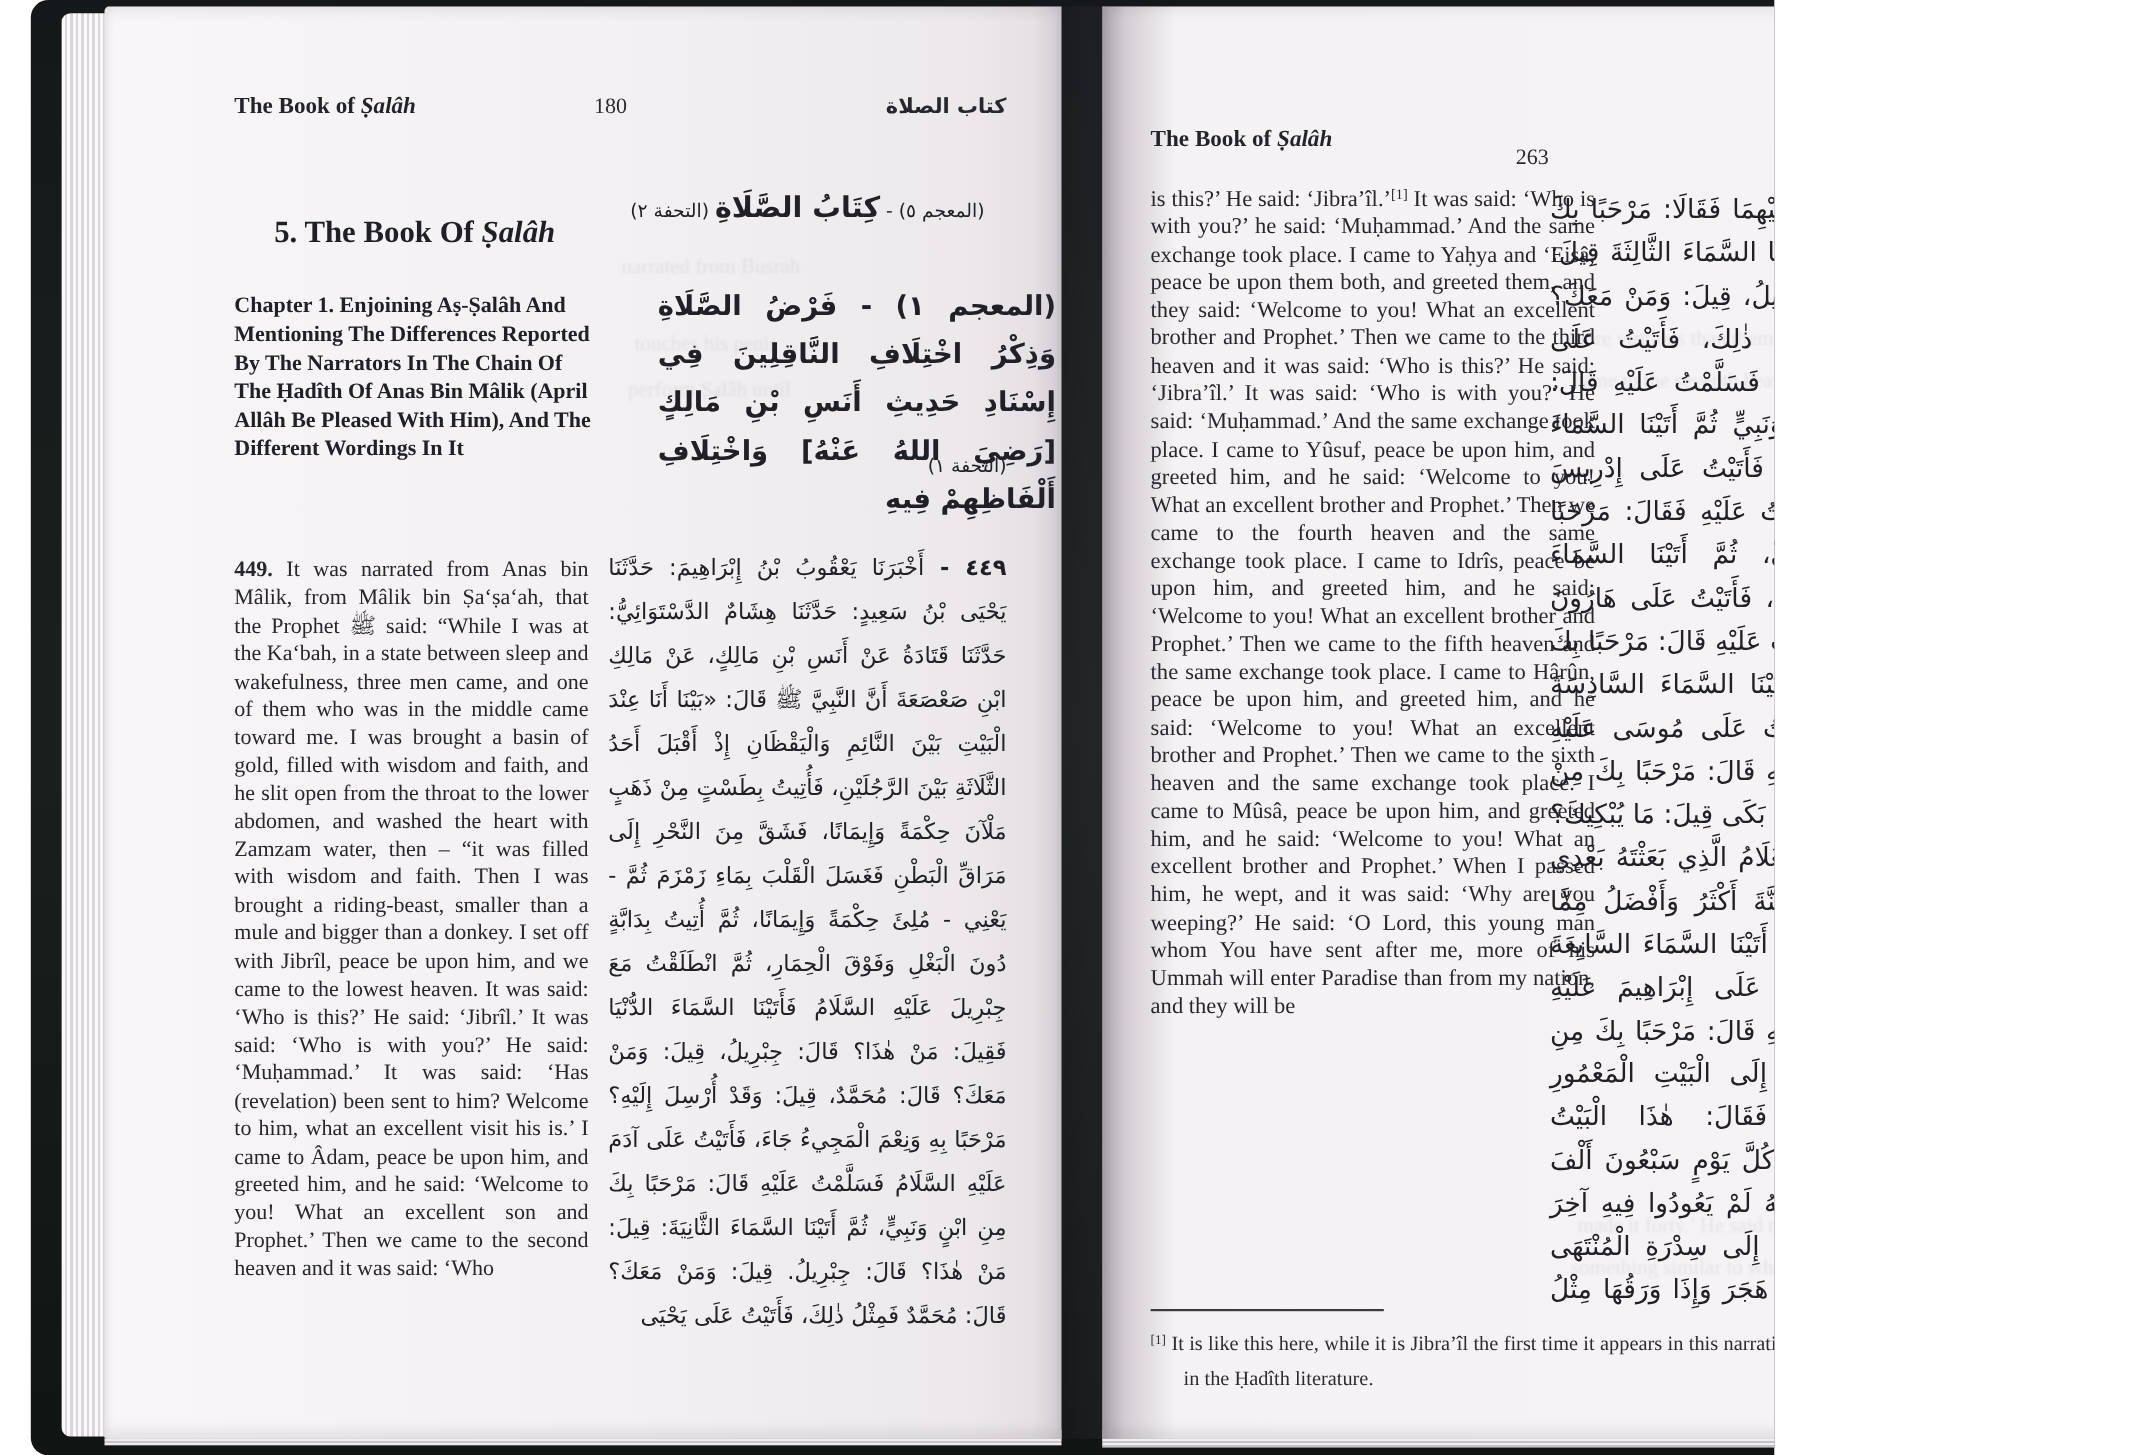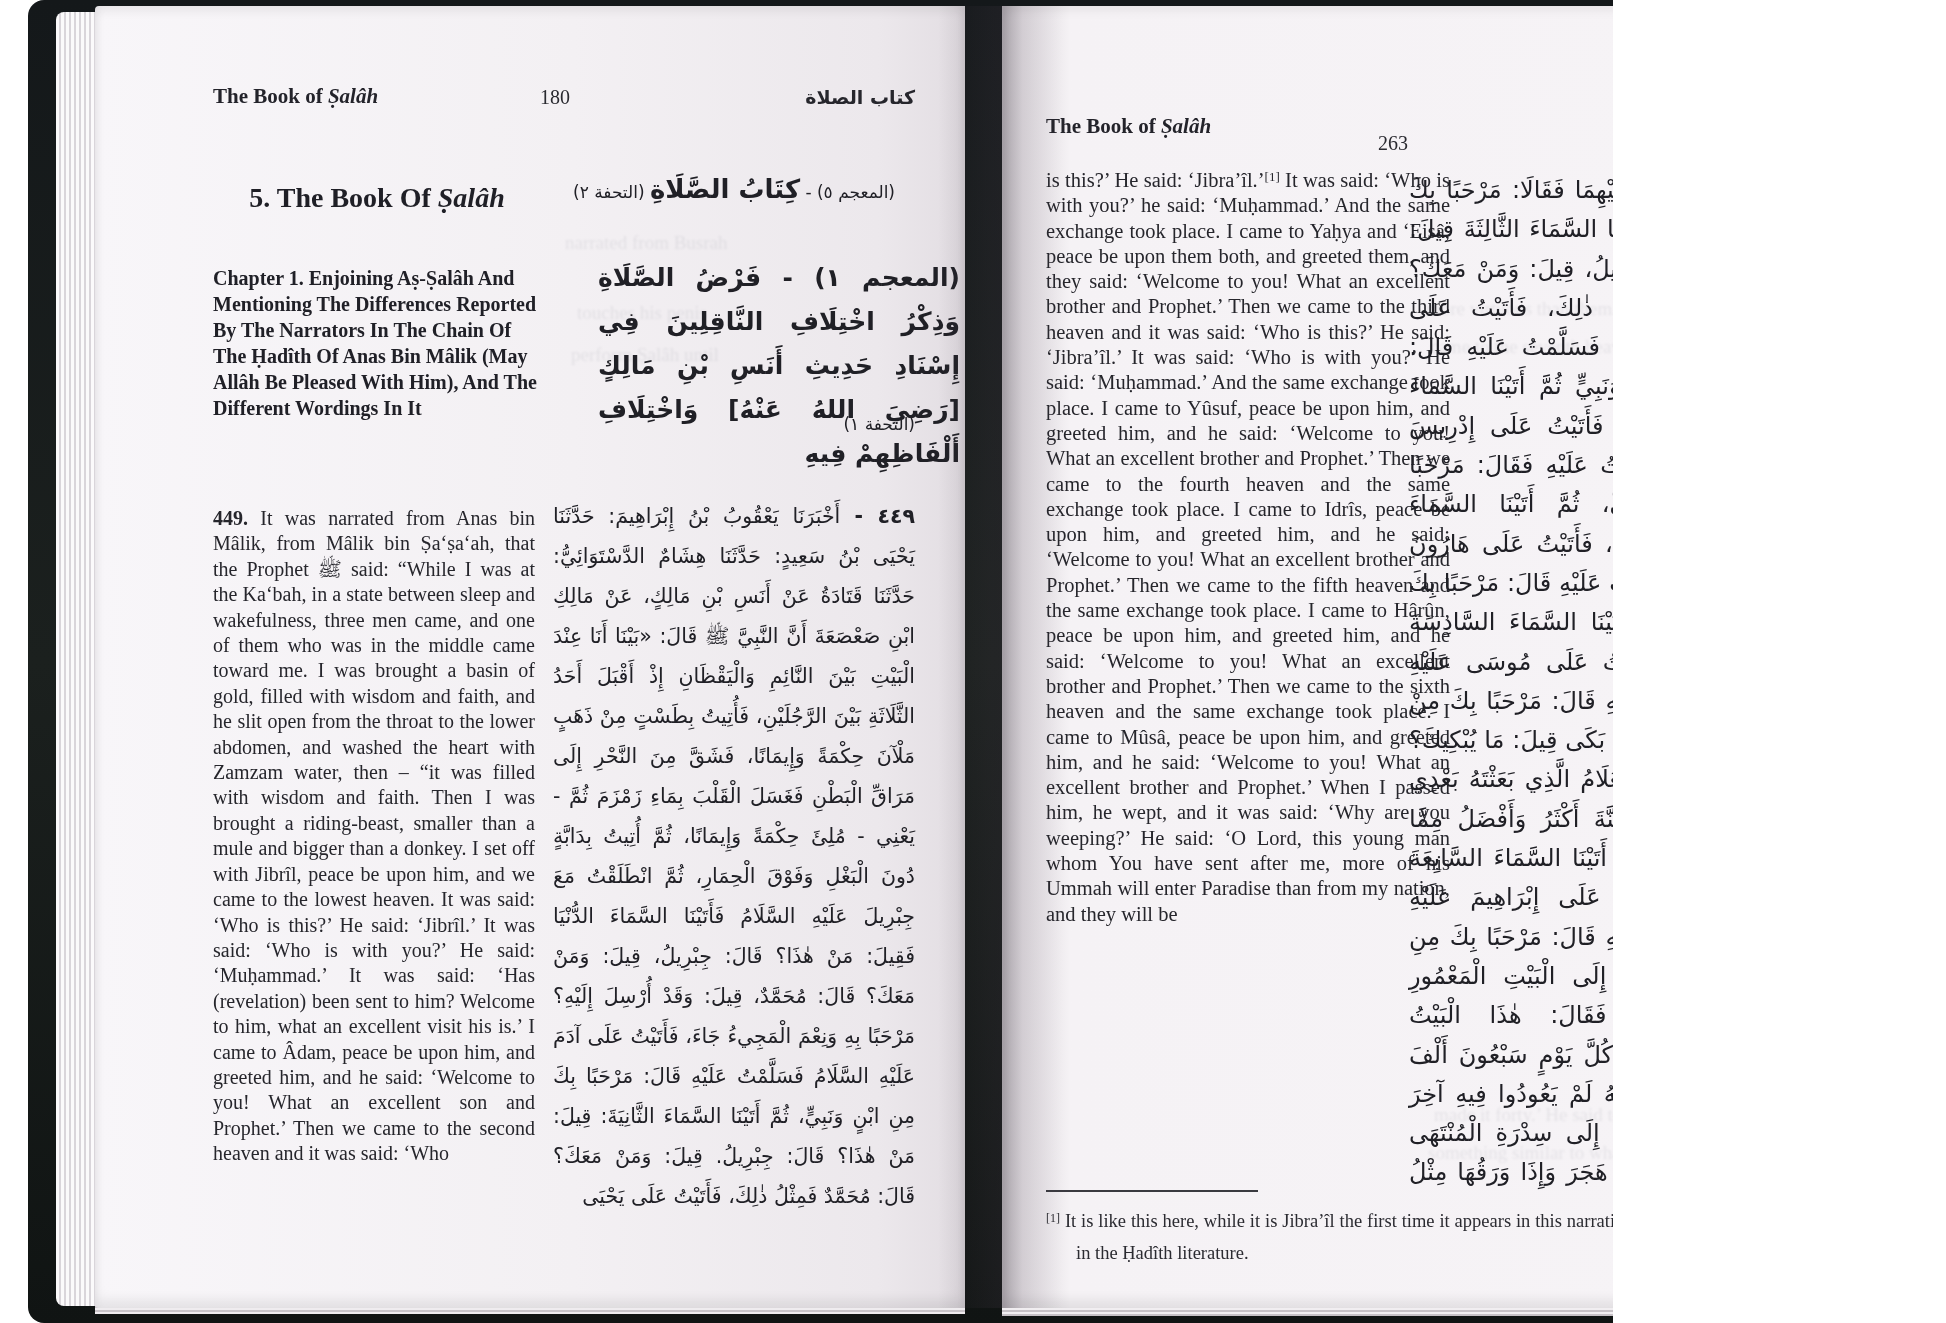--- a/index.html
+++ b/index.html
@@ -26,21 +26,21 @@
     box-shadow:inset 0 6px 10px rgba(0,0,0,.05), inset 0 -8px 12px rgba(0,0,0,.08);}
   .gutter{position:absolute;left:938px;top:6px;width:132px;height:1302px;pointer-events:none;
     background:linear-gradient(90deg,rgba(60,50,60,0) 0%,rgba(70,60,72,.18) 38%,rgba(52,46,55,.34) 50%,rgba(70,60,72,.16) 64%,rgba(60,50,60,0) 100%);}
   
   .hdr-title{position:absolute;font-weight:bold;font-size:21px;color:#23232a;}
   .hdr-title i{font-weight:bold;}
   .hdr-num{position:absolute;font-size:20px;color:#2a2a30;text-align:center;width:90px;}
   .hdr-ar{position:absolute;font-family:"DejaVu Sans",sans-serif;font-weight:bold;
           font-size:19px;color:#26262c;text-align:right;}
   
-  .sec-heading{position:absolute;left:112px;top:176px;width:340px;text-align:center;
+  .sec-heading{position:absolute;left:112px;top:190px;width:340px;text-align:center;
     font-weight:bold;font-size:28px;color:#1f1f26;}
   .sec-heading i{font-weight:bold;}
   .chap{position:absolute;left:118px;top:259px;width:336px;font-weight:bold;
     font-size:20px;line-height:26px;color:#202027;text-align:left;}
   .eng-body{font-size:20px;line-height:25.4px;color:#26262c;text-align:justify;}
   .eb-left{position:absolute;left:118px;top:500px;width:322px;}
   .eb-right{position:absolute;left:44px;top:158px;width:404px;font-size:20.5px;line-height:25.3px;}
   .hnum{font-weight:bold;margin-top:44px;}
   sup.fnref{font-size:13px;vertical-align:6px;}
   
@@ -77,21 +77,21 @@
   <div class="page page-left">
     <div class="hdr-title" style="left:118px;top:78px;"><span>The Book of </span><i>Ṣalâh</i></div>
     <div class="hdr-num" style="left:415px;top:80px;">180</div>
     <div class="hdr-ar" style="left:640px;top:80px;width:180px;">كتاب الصلاة</div>
 
     <div class="ghost" style="left:470px;top:226px;">narrated from Busrah</div>
     <div class="ghost" style="left:482px;top:296px;">touches his penis</div>
     <div class="ghost" style="left:476px;top:338px;">perform Ṣalâh until</div>
 
     <div class="sec-heading"><span>5. The Book Of </span><i>Ṣalâh</i></div>
-    <div class="chap">Chapter 1. Enjoining Aṣ-Ṣalâh And Mentioning The Differences Reported By The Narrators In The Chain Of The Ḥadîth Of Anas Bin Mâlik (May Allâh Be Pleased With Him), And The Different Wordings In It</div>
+    <div class="chap">Chapter 1. Enjoining Aṣ-Ṣalâh And Mentioning The Differences Reported By The Narrators In The Chain Of The Ḥadîth Of Anas Bin Mâlik (April Allâh Be Pleased With Him), And The Different Wordings In It</div>
     <div class="eng-body eb-left"><span class="hnum">449.</span> <span>It was narrated from Anas bin Mâlik, from Mâlik bin Ṣa‘ṣa‘ah, that the Prophet ﷺ said: “While I was at the Ka‘bah, in a state between sleep and wakefulness, three men came, and one of them who was in the middle came toward me. I was brought a basin of gold, filled with wisdom and faith, and he slit open from the throat to the lower abdomen, and washed the heart with Zamzam water, then – “it was filled with wisdom and faith. Then I was brought a riding-beast, smaller than a mule and bigger than a donkey. I set off with Jibrîl, peace be upon him, and we came to the lowest heaven. It was said: ‘Who is this?’ He said: ‘Jibrîl.’ It was said: ‘Who is with you?’ He said: ‘Muḥammad.’ It was said: ‘Has (revelation) been sent to him? Welcome to him, what an excellent visit his is.’ I came to Âdam, peace be upon him, and greeted him, and he said: ‘Welcome to you! What an excellent son and Prophet.’ Then we came to the second heaven and it was said: ‘Who</span></div>
 
     <div class="ar ar-bookline" dir="rtl"><span class="ar-ref">(المعجم ٥) - </span><span class="ar-big">كِتَابُ الصَّلَاةِ</span><span class="ar-ref"> (التحفة ٢)</span></div>
     <div class="ar ar-chap" dir="rtl">(المعجم ١) - فَرْضُ الصَّلَاةِ وَذِكْرُ اخْتِلَافِ النَّاقِلِينَ فِي إِسْنَادِ حَدِيثِ أَنَسِ بْنِ مَالِكٍ [رَضِيَ اللهُ عَنْهُ] وَاخْتِلَافِ أَلْفَاظِهِمْ فِيهِ</div>
     <div class="ar ar-chap-ref" dir="rtl">(التحفة ١)</div>
     <div class="ar ab-left" dir="rtl"><b>٤٤٩ - </b><span>أَخْبَرَنَا يَعْقُوبُ بْنُ إِبْرَاهِيمَ: حَدَّثَنَا يَحْيَى بْنُ سَعِيدٍ: حَدَّثَنَا هِشَامٌ الدَّسْتَوَائِيُّ: حَدَّثَنَا قَتَادَةُ عَنْ أَنَسِ بْنِ مَالِكٍ، عَنْ مَالِكِ ابْنِ صَعْصَعَةَ أَنَّ النَّبِيَّ ﷺ قَالَ: «بَيْنَا أَنَا عِنْدَ الْبَيْتِ بَيْنَ النَّائِمِ وَالْيَقْظَانِ إِذْ أَقْبَلَ أَحَدُ الثَّلَاثَةِ بَيْنَ الرَّجُلَيْنِ، فَأُتِيتُ بِطَسْتٍ مِنْ ذَهَبٍ مَلْآنَ حِكْمَةً وَإِيمَانًا، فَشَقَّ مِنَ النَّحْرِ إِلَى مَرَاقِّ الْبَطْنِ فَغَسَلَ الْقَلْبَ بِمَاءِ زَمْزَمَ ثُمَّ - يَعْنِي - مُلِئَ حِكْمَةً وَإِيمَانًا، ثُمَّ أُتِيتُ بِدَابَّةٍ دُونَ الْبَغْلِ وَفَوْقَ الْحِمَارِ، ثُمَّ انْطَلَقْتُ مَعَ جِبْرِيلَ عَلَيْهِ السَّلَامُ فَأَتَيْنَا السَّمَاءَ الدُّنْيَا فَقِيلَ: مَنْ هٰذَا؟ قَالَ: جِبْرِيلُ، قِيلَ: وَمَنْ مَعَكَ؟ قَالَ: مُحَمَّدٌ، قِيلَ: وَقَدْ أُرْسِلَ إِلَيْهِ؟ مَرْحَبًا بِهِ وَنِعْمَ الْمَجِيءُ جَاءَ، فَأَتَيْتُ عَلَى آدَمَ عَلَيْهِ السَّلَامُ فَسَلَّمْتُ عَلَيْهِ قَالَ: مَرْحَبًا بِكَ مِنِ ابْنٍ وَنَبِيٍّ، ثُمَّ أَتَيْنَا السَّمَاءَ الثَّانِيَةَ: قِيلَ: مَنْ هٰذَا؟ قَالَ: جِبْرِيلُ. قِيلَ: وَمَنْ مَعَكَ؟ قَالَ: مُحَمَّدٌ فَمِثْلُ ذٰلِكَ، فَأَتَيْتُ عَلَى يَحْيَى</span></div>
   </div>
 
   <div class="page page-right">
     <div class="hdr-title" style="left:44px;top:108px;"><span>The Book of </span><i>Ṣalâh</i></div>

